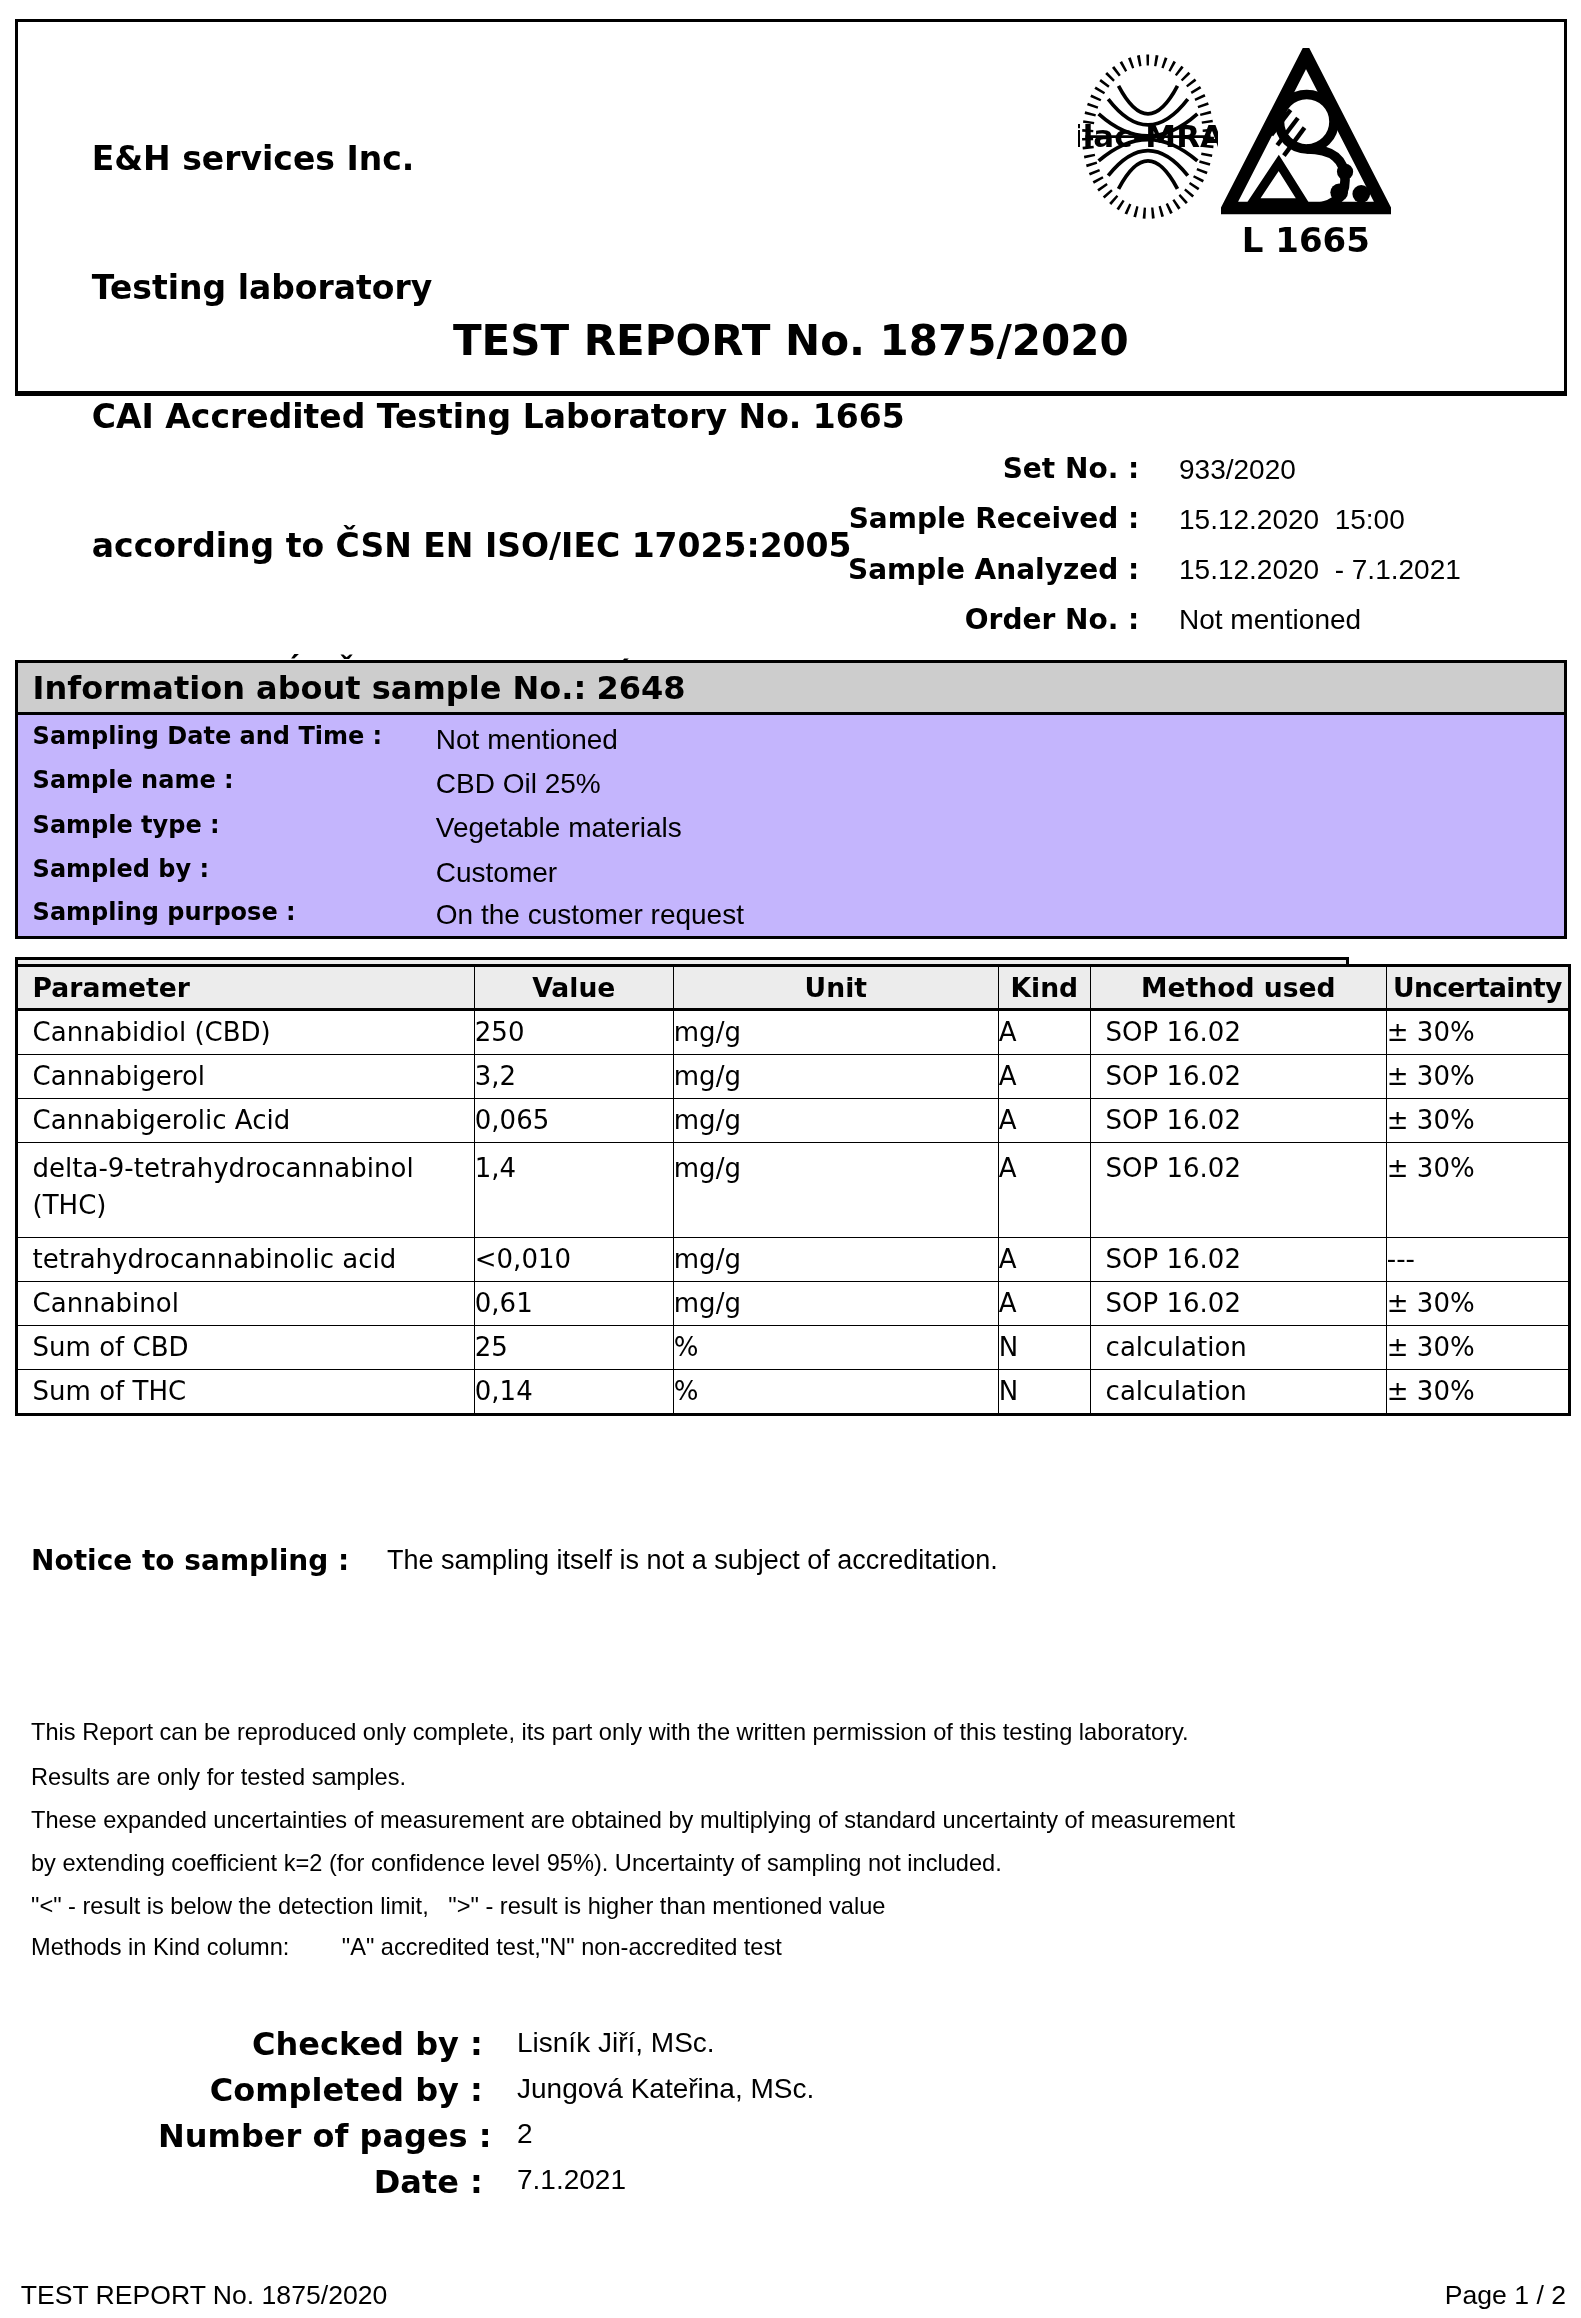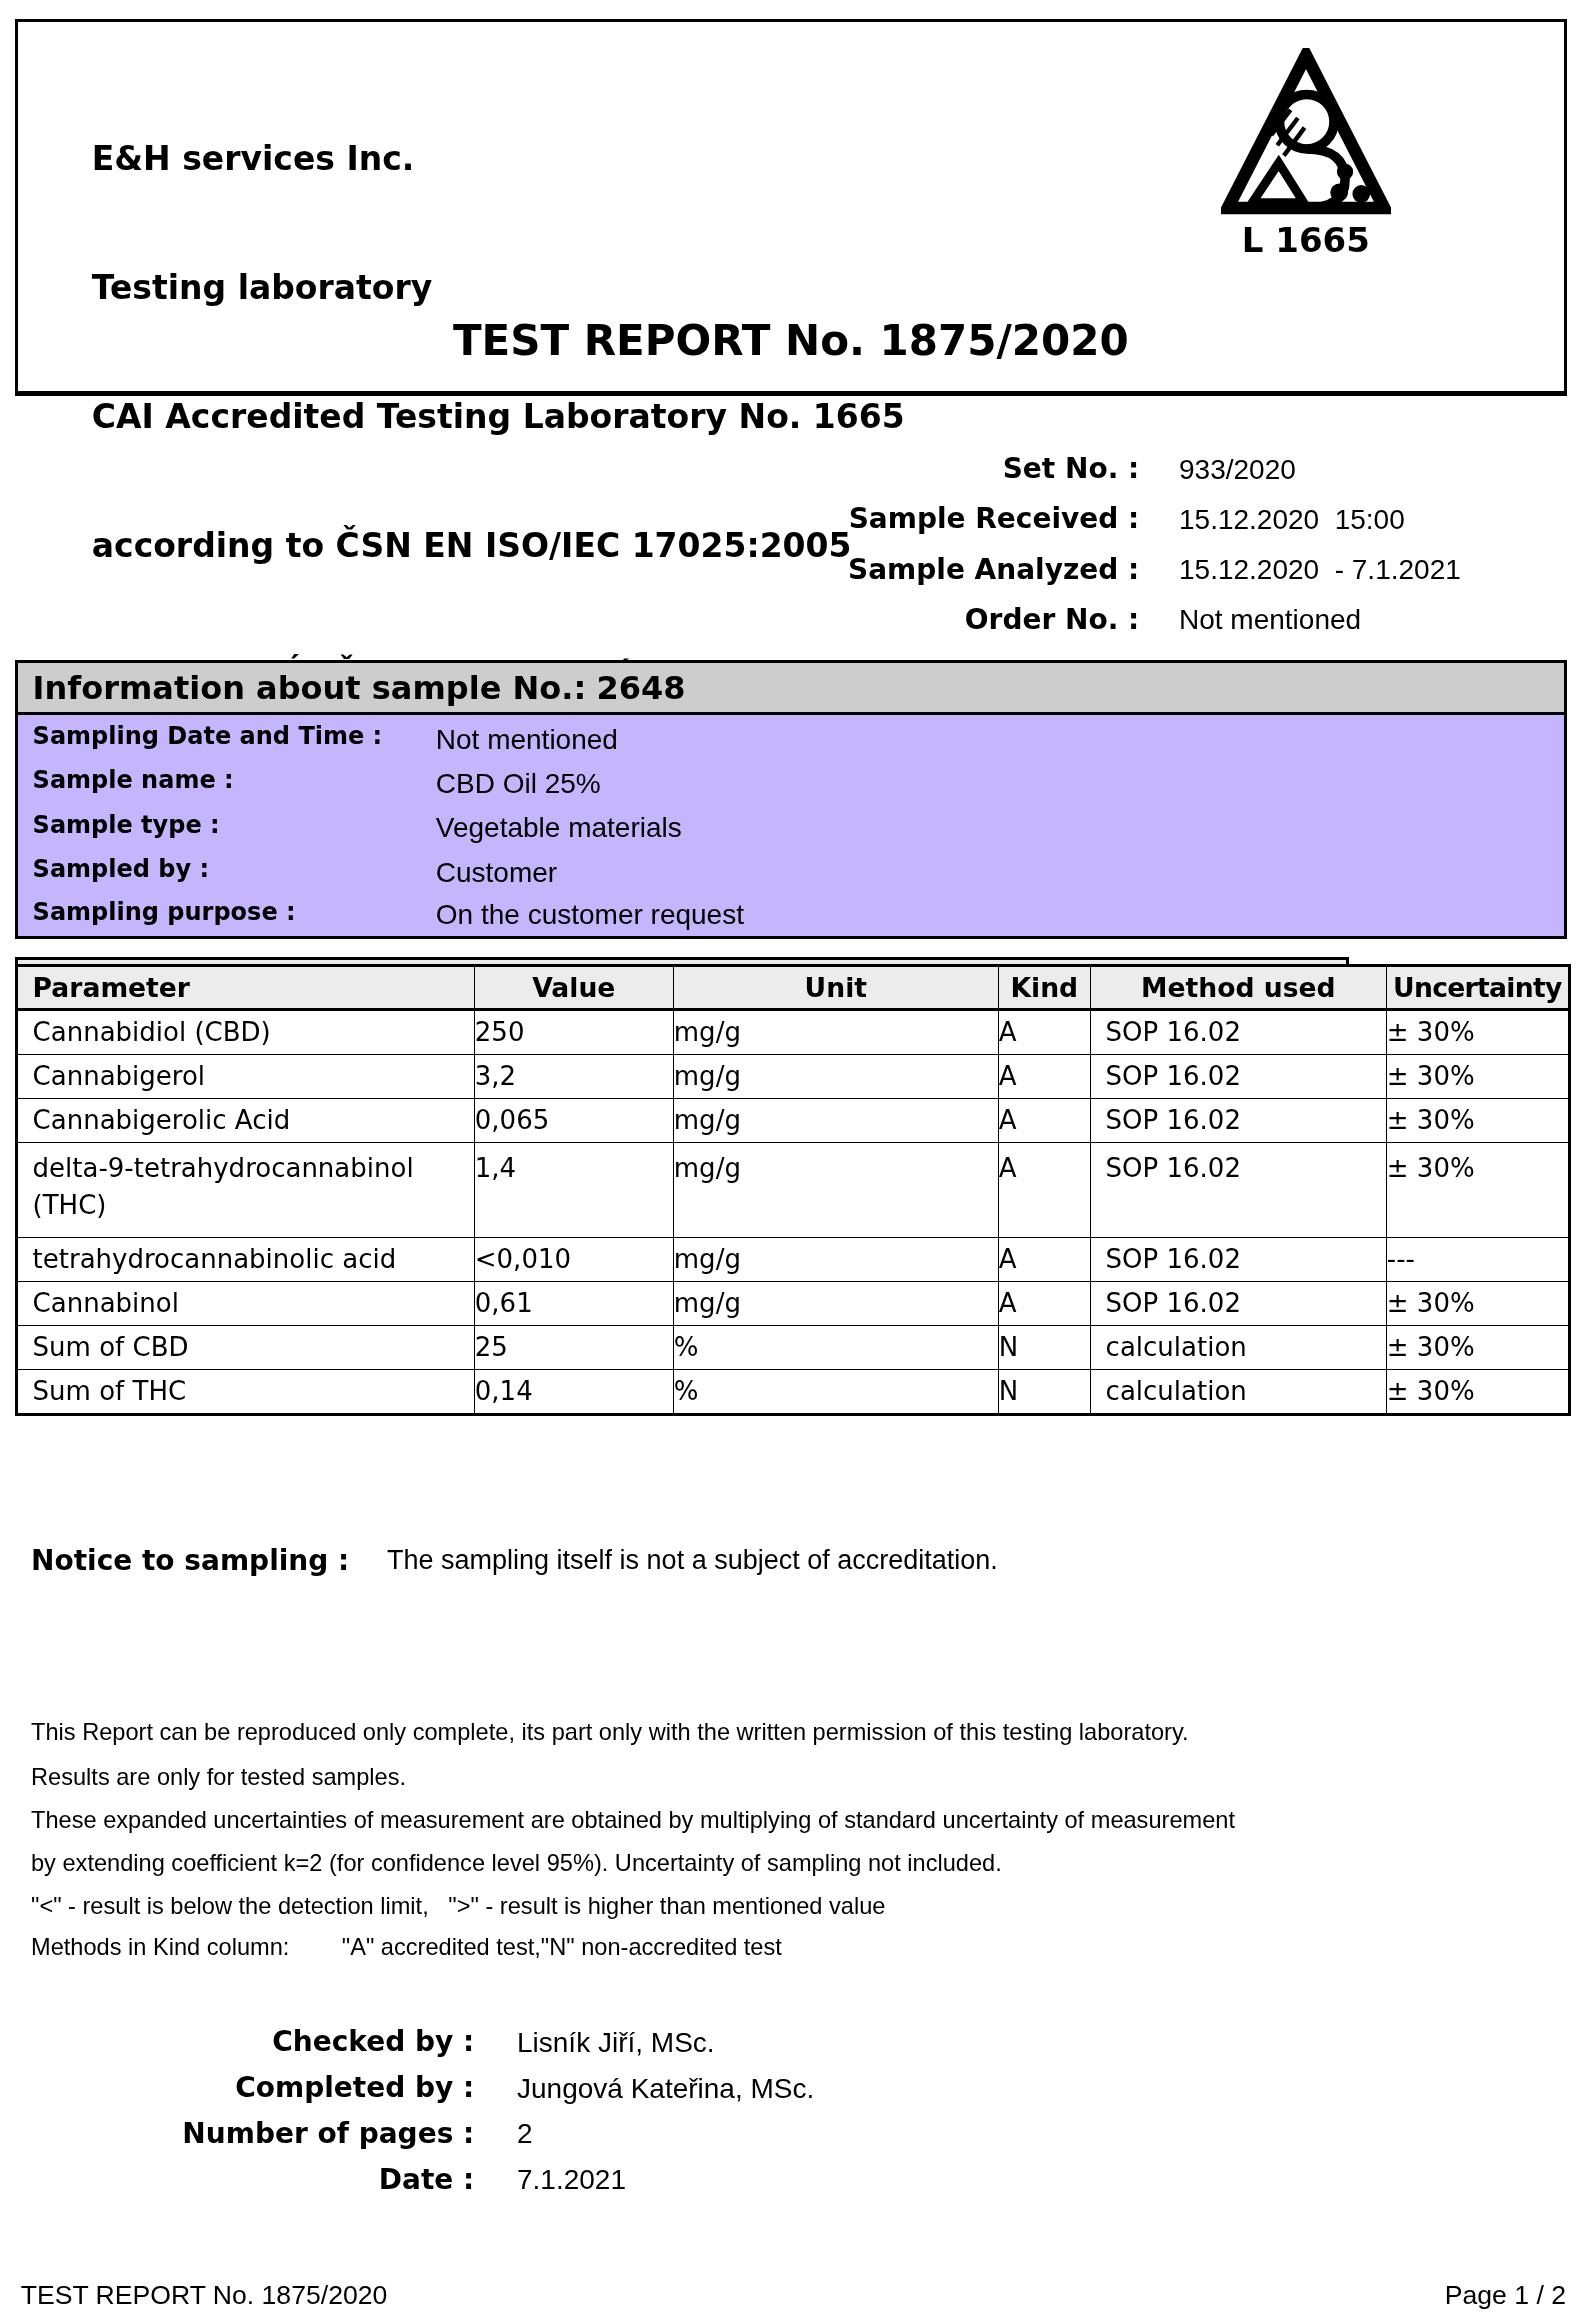--- a/index.html
+++ b/index.html
@@ -56,40 +56,53 @@
     font-size:26px; height:43px; border:1.5px solid #000; text-align:left;
     vertical-align:middle; padding:0; line-height:37px;
   }
   table.results td.param,table.results td.method{text-align:left; padding-left:14.8px;}
   tr.row-tall td{height:87px; vertical-align:top; padding-top:7.4px;}
   
   .notice-label{left:31px; top:1544px; font-weight:bold; font-size:28px;}
   .notice-text{left:387px; top:1545px; font-size:27px; font-family:"Liberation Sans",sans-serif;}
   .disc{left:31px; font-size:23.6px; font-family:"Liberation Sans",sans-serif; white-space:pre-wrap;}
   
-  .sig-label{left:148px; width:336px; text-align:right; font-weight:bold; font-size:28px; white-space:pre;}
+  .sig-label{left:158px; width:336px; text-align:right; font-weight:bold; font-size:32px; white-space:pre;}
   .sig-value{left:517px; font-size:28px; font-family:"Liberation Sans",sans-serif; white-space:pre;}
   
   .footer-left{left:20.7px; top:2280px; font-size:26.6px; font-family:"Liberation Sans",sans-serif;}
   .footer-right{left:1182px; top:2280px; width:384px; text-align:right; font-size:26.6px; font-family:"Liberation Sans",sans-serif;}
 </style>
 </head>
 <body>
 
 <div class="page">
 
   <div class="abs header-box">
     <div class="abs company">
       <div>E&amp;H services Inc.</div>
       <div>Testing laboratory</div>
       <div>CAI Accredited Testing Laboratory No. 1665</div>
       <div>according to ČSN EN ISO/IEC 17025:2005</div>
       <div>building VÚHŽ, 739 51 Dobrá 240</div>
     </div>
 
+    <div class="abs logo-ilac">
+      <svg width="140" height="174" viewBox="0 0 190 235">
+        <ellipse cx="95" cy="117" rx="82" ry="104" fill="none" stroke="#000" stroke-width="15" stroke-dasharray="3.5 8"></ellipse>
+        <path d="M28,86 Q95,146 162,86" fill="none" stroke="#000" stroke-width="5"></path>
+        <path d="M41,66 Q95,136 149,66" fill="none" stroke="#000" stroke-width="5"></path>
+        <path d="M55,48 Q95,124 135,48" fill="none" stroke="#000" stroke-width="5"></path>
+        <path d="M28,150 Q95,92 162,150" fill="none" stroke="#000" stroke-width="5"></path>
+        <path d="M41,170 Q95,102 149,170" fill="none" stroke="#000" stroke-width="5"></path>
+        <path d="M55,188 Q95,112 135,188" fill="none" stroke="#000" stroke-width="5"></path>
+        <line x1="10" y1="117" x2="180" y2="117" stroke="#000" stroke-width="4"></line>
+        <text x="95" y="131" text-anchor="middle" font-size="42" font-weight="bold" font-family="DejaVu Sans, sans-serif" fill="#000">ilac-MRA</text>
+      </svg>
+    </div>
 
     <div class="abs logo-tri">
       <svg width="170" height="168" viewBox="0 0 230 228">
         <path d="M115,10 L221,217 L9,217 Z" fill="none" stroke="#000" stroke-width="17" stroke-linejoin="miter"></path>
         <circle cx="116" cy="100" r="37" fill="none" stroke="#000" stroke-width="13"></circle>
         <path d="M116,137 q52,0 52,42 q0,38 -52,38" fill="none" stroke="#000" stroke-width="13"></path>
         <line x1="68" y1="118" x2="94" y2="84" stroke="#000" stroke-width="6"></line>
         <line x1="76" y1="132" x2="104" y2="95" stroke="#000" stroke-width="6"></line>
         <line x1="85" y1="146" x2="113" y2="108" stroke="#000" stroke-width="6"></line>
         <path d="M42,210 L78,156 L112,210 Z" fill="none" stroke="#000" stroke-width="12"></path>

